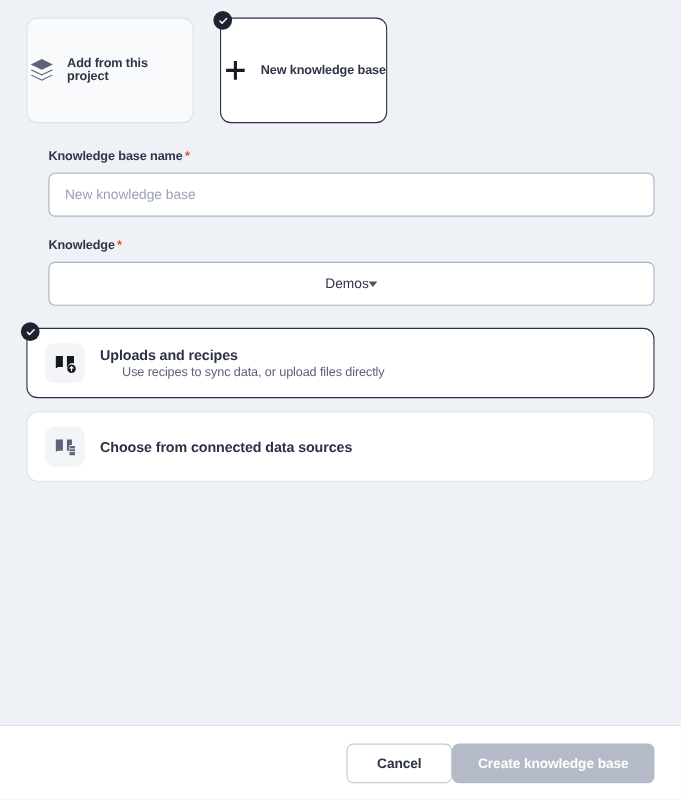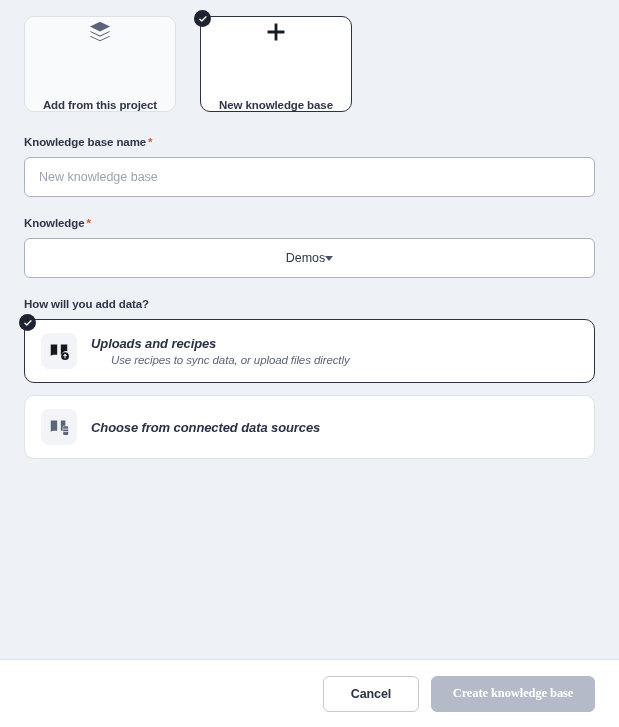--- a/index.html
+++ b/index.html
@@ -39,23 +39,23 @@
   }
 
   .source-card {
     position: relative;
     width: 152px;
     height: 96px;
     border-radius: 10px;
     background: #f8fafc;
     border: 1px solid #dde2ea;
     display: flex;
-    flex-direction: column;
-    align-items: center;
-    justify-content: space-between;
+    flex-direction: row;
+    align-items: center;
+    justify-content: flex-start;
     gap: 10px;
     cursor: pointer;
   }
 
   .source-card.selected {
     background: #ffffff;
     border: 1.6px solid #2b3245;
   }
 
   .source-card-label {
@@ -79,21 +79,21 @@
     width: 17px;
     height: 17px;
     border-radius: 50%;
     background: #1d2330;
     display: flex;
     align-items: center;
     justify-content: center;
   }
 
   
-  .field { margin-bottom: 20px; }
+  .field { margin-bottom: 20px; margin-left: 20px; }
 
   .field-label {
     font-size: 11.5px;
     font-weight: 700;
     color: #2e3648;
     margin-bottom: 9px;
     display: block;
     letter-spacing: -0.1px;
   }
 
@@ -156,21 +156,20 @@
     width: 100%;
     border-radius: 10px;
     background: #ffffff;
     border: 1px solid #dde2ea;
     padding: 13px 16px;
     display: flex;
     align-items: center;
     gap: 14px;
     cursor: pointer;
     margin-bottom: 12px;
-    font-style: italic;
   }
 
   .option-row.selected { border: 1.6px solid #2b3245; }
 
   .option-icon-box {
     width: 36px;
     height: 36px;
     border-radius: 8px;
     background: #f2f4f7;
     display: flex;
@@ -198,21 +197,20 @@
   .option-row .check-badge { top: -6px; left: -6px; }
 
   
   .footer {
     height: 68px;
     background: #ffffff;
     border-top: 1px solid #dfe3ea;
     display: flex;
     align-items: center;
     justify-content: flex-end;
-    gap: 12px;
     padding: 0 24px;
     flex: 0 0 auto;
   }
 
   .btn {
     height: 36px;
     border-radius: 6px;
     font-family: "Liberation Sans", sans-serif;
     font-size: 12.5px;
     font-weight: 700;
@@ -224,26 +222,25 @@
   }
 
   .btn-cancel {
     width: 96px;
     background: #ffffff;
     border: 1px solid #c3c9d4;
     color: #2b3245;
   }
 
   .btn-primary-disabled {
-    width: 164px;
+    width: 184px;
     background: #b4bac7;
     border: 1px solid #b4bac7;
     color: #ffffff;
     cursor: default;
-    font-family: Liberation Serif, serif;
   }
 </style>
 </head>
 <body>
 
 <div class="dialog">
 
   <div class="body-scroll">
 
     <div class="source-cards">
@@ -287,21 +284,20 @@
         <span>Knowledge</span><span class="req">*</span>
       </label>
       <div class="select-input">
         <span>Demos</span>
         <span class="caret"></span>
       </div>
     </div>
 
 
     <div>
-      <label class="field-label">How will you add data?</label>
 
       <div class="option-row selected">
         <span class="check-badge">
           <svg width="10" height="10" viewBox="0 0 12 12">
             <path d="M2.3 6.2 4.6 8.5 9.6 3.4" stroke="#ffffff" stroke-width="1.6" fill="none" stroke-linecap="round" stroke-linejoin="round"></path>
           </svg>
         </span>
         <span class="option-icon-box">
           <svg width="22" height="22" viewBox="0 0 24 24">
             <path d="M3 5h7v11H5.5L3 17.2V5Z" fill="#15191f"></path>

